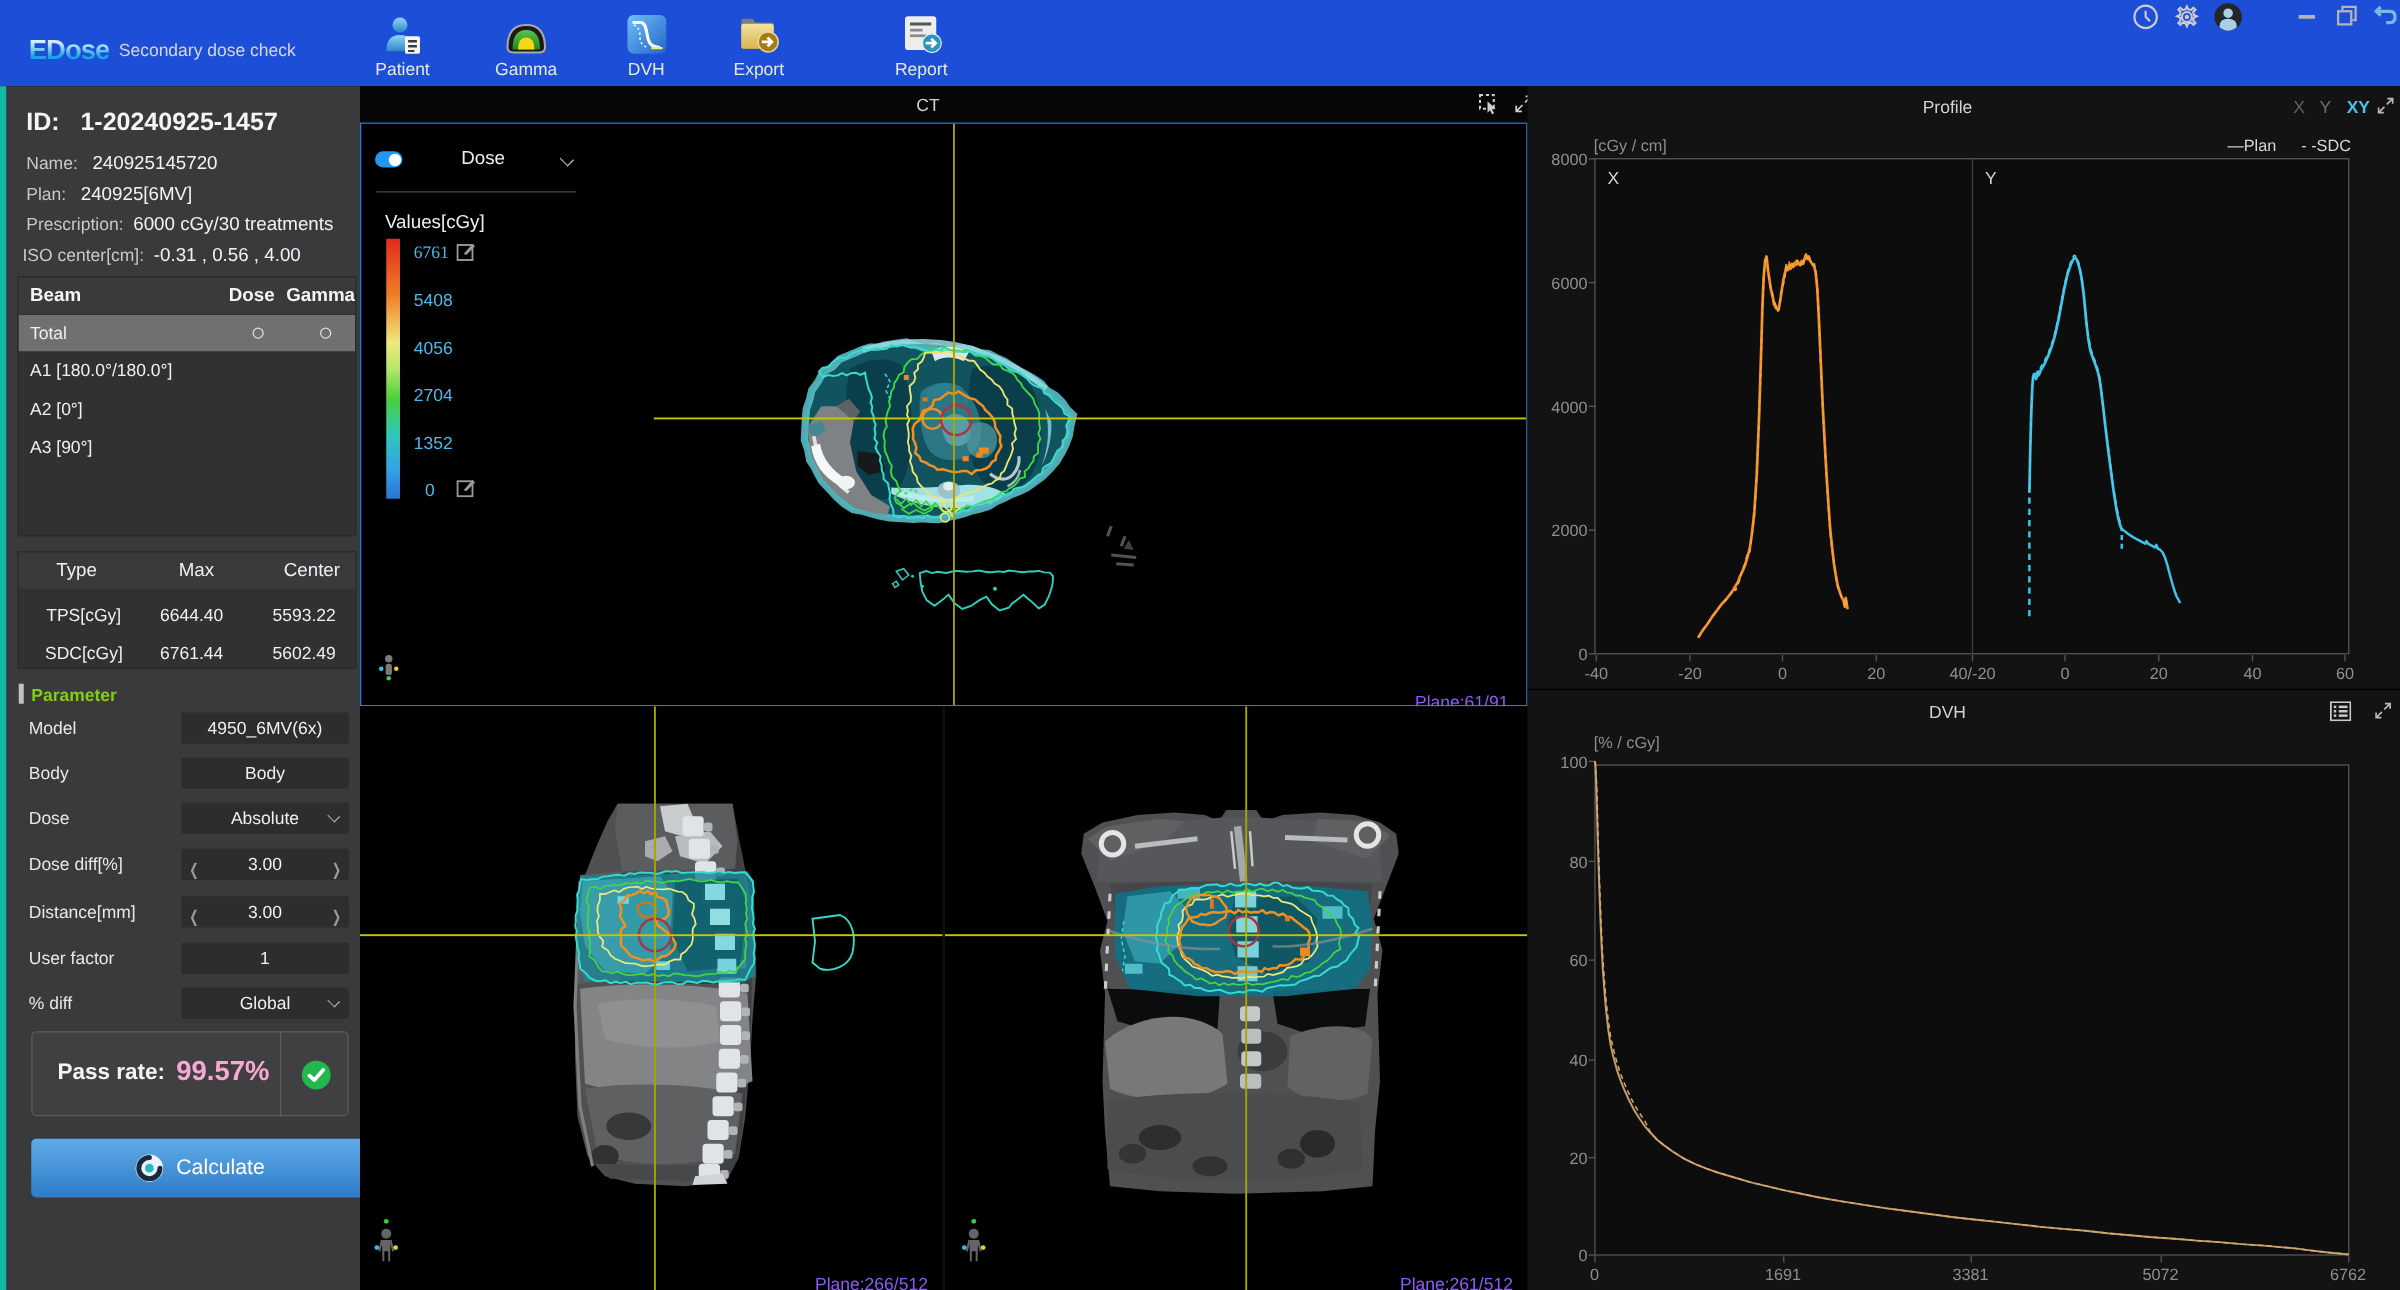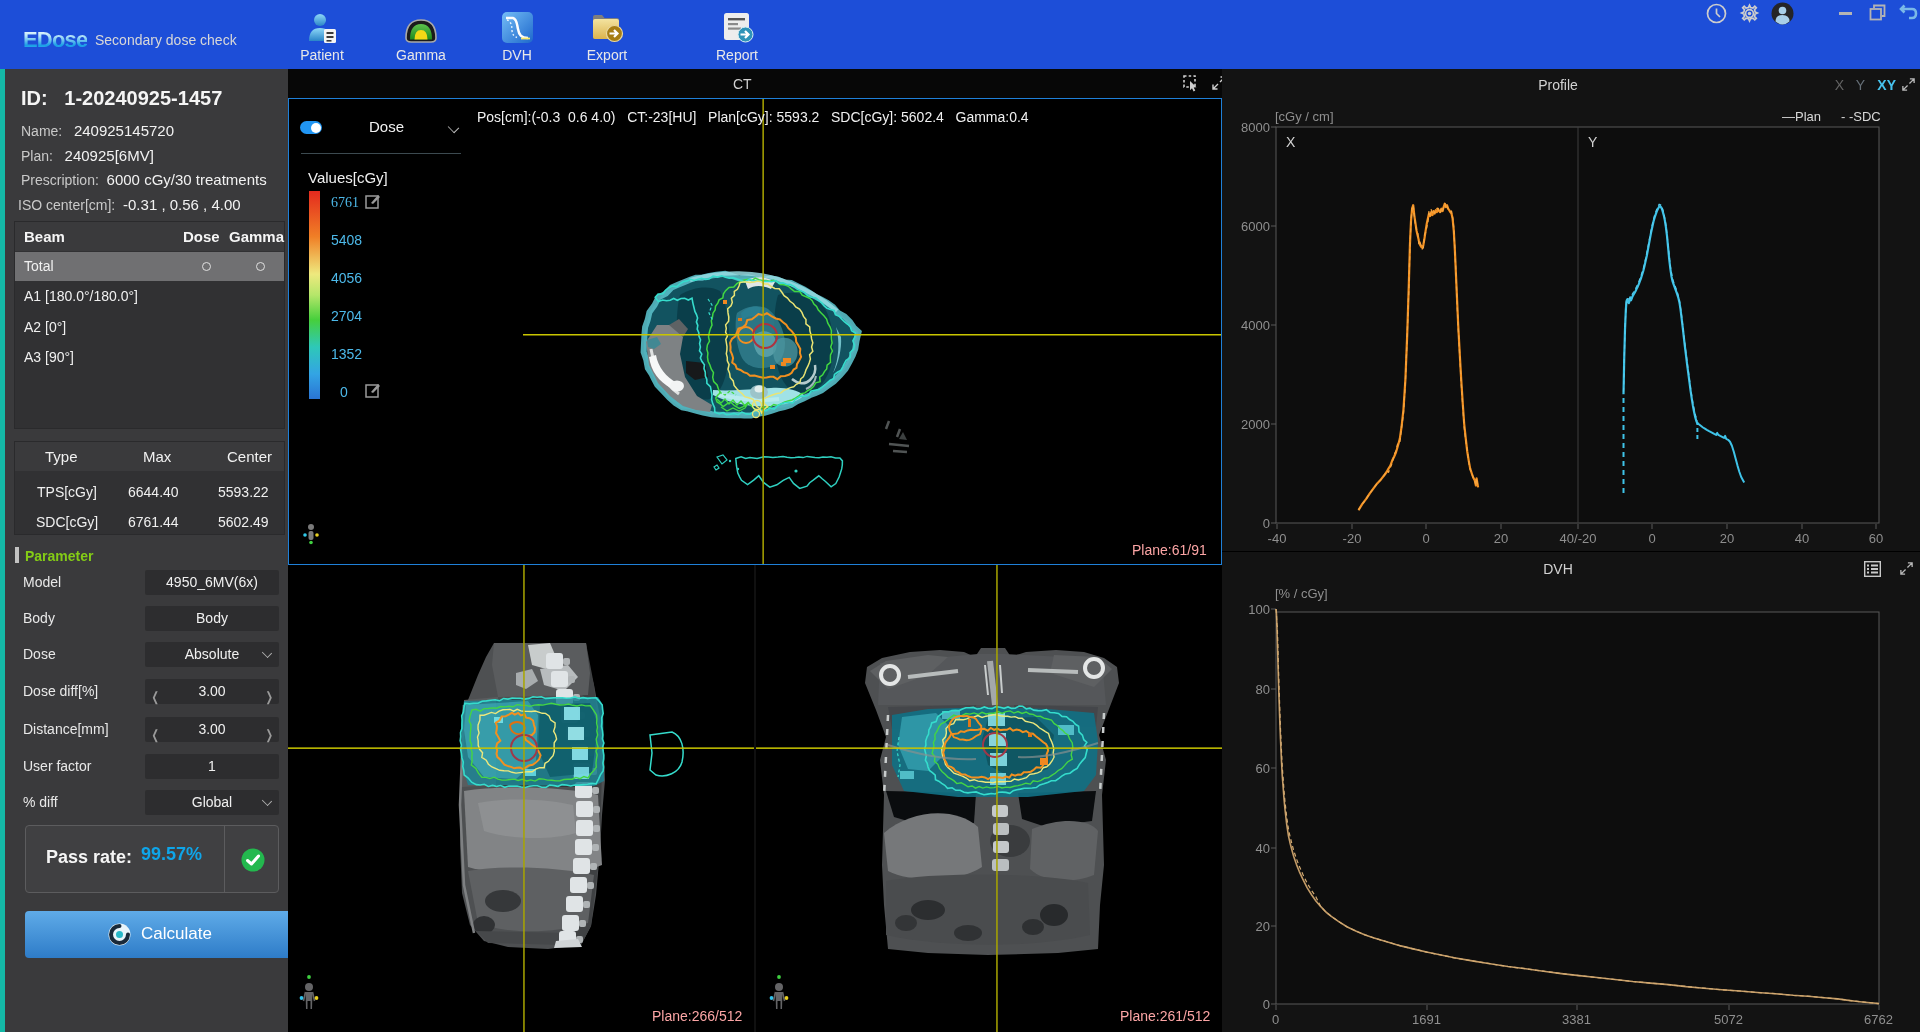--- a/index.html
+++ b/index.html
@@ -38,21 +38,21 @@
   border:1px solid #5c5c5e; border-radius:4px;padding-left:28px; }
 #calcbtn { left:20px; top:842px; width:271px; height:47px; border-radius:4px;
   background:linear-gradient(#5fabe8, #2e7cc8); color:#fff; font-size:17px; }
 
 
 #ctarea { left:288px; top:69px; width:934px; height:963px; background:#000; }
 #cthead { left:0; top:0; width:934px; height:29px; background:#070707; color:#d0d0d0;
   font-size:14px; }
 #axial { left:0; top:29px; width:934px; height:467px; border:1px solid #1f80d8; background:#000;}
 #botviews { left:0; top:496px; width:934px; height:467px; background:#000; }
-.planelbl { position:absolute; color:#fca5a5; font-size:14px; }
+.planelbl { position:absolute; color:#8b5cf6; font-size:14px;margin-top:11px; }
 .ovl { position:absolute; color:#f0f0f0; font-size:14px; }
 .cbarlbl { position:absolute; color:#4db9e9; font-size:14px; }
 
 
 #rightpanel { left:1222px; top:69px; width:698px; height:963px; background:#131313; }
 #profilepane { left:0; top:0; width:698px; height:481px; }
 #dvhpane { left:0; top:482px; width:698px; height:481px; border-top:1px solid #000; }
 .ctitle { position:absolute; left:-13px; width:100%; text-align:center; color:#d2d2d2; font-size:14px; }
 .axlbl { position:absolute; color:#8f8f8f; font-size:13px; }
 </style>
@@ -192,21 +192,21 @@
       <div class="pinput" style="top:610px;">3.00<span class="spin" style="left:6px;">❮</span><span class="spin" style="right:6px;">❯</span></div>
     <div class="pname" style="top:652px;">Distance[mm]</div>
       <div class="pinput" style="top:648px;">3.00<span class="spin" style="left:6px;">❮</span><span class="spin" style="right:6px;">❯</span></div>
     <div class="pname" style="top:689px;">User factor</div>
       <div class="pinput" style="top:685px;">1</div>
     <div class="pname" style="top:725px;">% diff</div>
       <div class="pinput" style="top:721px;">Global<span class="chev"></span></div>
 
     <div id="passbox" class="abs">
       <div class="abs" style="left:20px; top:21px; color:#f5f5f5; font-size:18px; font-weight:bold;">Pass rate:</div>
-      <div class="abs" style="left:115px; top:18px; color:#0ea5e9; font-size:18px; font-weight:bold;">99.57%</div>
+      <div class="abs" style="left:115px; top:18px; color:#f9a8d4; font-size:22px; font-weight:bold;">99.57%</div>
       <div class="abs" style="left:198px; top:0px; width:1px; height:66px; background:#5c5c5e;"></div>
       <svg class="abs" style="left:214px; top:21px;" width="26" height="26" viewBox="0 0 26 26">
         <circle cx="13" cy="13" r="11.5" fill="#23b84e"></circle>
         <path d="M7.5 13.5 L11.5 17 L18.5 9" stroke="#fff" stroke-width="3" fill="none" stroke-linecap="round" stroke-linejoin="round"></path>
       </svg>
     </div>
 
     <div id="calcbtn" class="abs">
       <svg class="abs" style="left:82px; top:11px;" width="25" height="25" viewBox="0 0 25 25">
         <circle cx="12.5" cy="12.5" r="11" fill="#e8f4fa"></circle>
@@ -278,21 +278,20 @@
       <rect x="473.4" y="0" width="1.5" height="465" fill="#a9a500"></rect>
       <rect x="234" y="235" width="698" height="1.5" fill="#c9c500"></rect>
       <g transform="translate(14,424)">
             <circle cx="8" cy="4" r="3" fill="#7a7a7a"></circle>
             <rect x="5.5" y="8" width="5" height="9" rx="2" fill="#7a7a7a"></rect>
             <circle cx="2" cy="12" r="1.8" fill="#30c8e8"></circle>
             <circle cx="14" cy="12" r="1.8" fill="#e8d020"></circle>
             <circle cx="8" cy="19.5" r="1.8" fill="#40d040"></circle>
           </g>
     </svg>
-      <div class="ovl" style="left:188px; top:10px;">Pos[cm]:(-0.3&nbsp; 0.6 4.0) &nbsp; CT:-23[HU] &nbsp; Plan[cGy]: 5593.2 &nbsp; SDC[cGy]: 5602.4 &nbsp; Gamma:0.4</div>
       <div class="abs" style="left:11px; top:22px; width:22px; height:13px; background:#2196f3; border-radius:7px;">
         <div class="abs" style="right:1.5px; top:1.5px; width:10px; height:10px; background:#fff; border-radius:50%;"></div>
         </div>
       <div class="ovl" style="left:80px; top:19px; font-size:15px;">Dose</div>
       <div class="abs" style="left:160px; top:24px; width:9px; height:9px; border-right:1.5px solid #c0c0c0; border-bottom:1.5px solid #c0c0c0; transform:rotate(45deg) scale(1,0.8);"></div>
       <div class="abs" style="left:12px; top:54px; width:160px; height:1px; background:#3c4a50;"></div>
       <div class="ovl" style="left:19px; top:70px; font-size:15px;">Values[cGy]</div>
       <div class="abs" style="left:20px; top:92px; width:11px; height:208px;
         background:linear-gradient(#e42a1e, #f07f26 22%, #eee97e 40%, #b5e66a 50%, #46cf3c 62%, #2ec8b8 75%, #33a4e4 88%, #2a74d4 100%);"></div>
       <div class="cbarlbl" style="left:42px; top:96px;font-family:Liberation Serif, serif;">6761</div>

